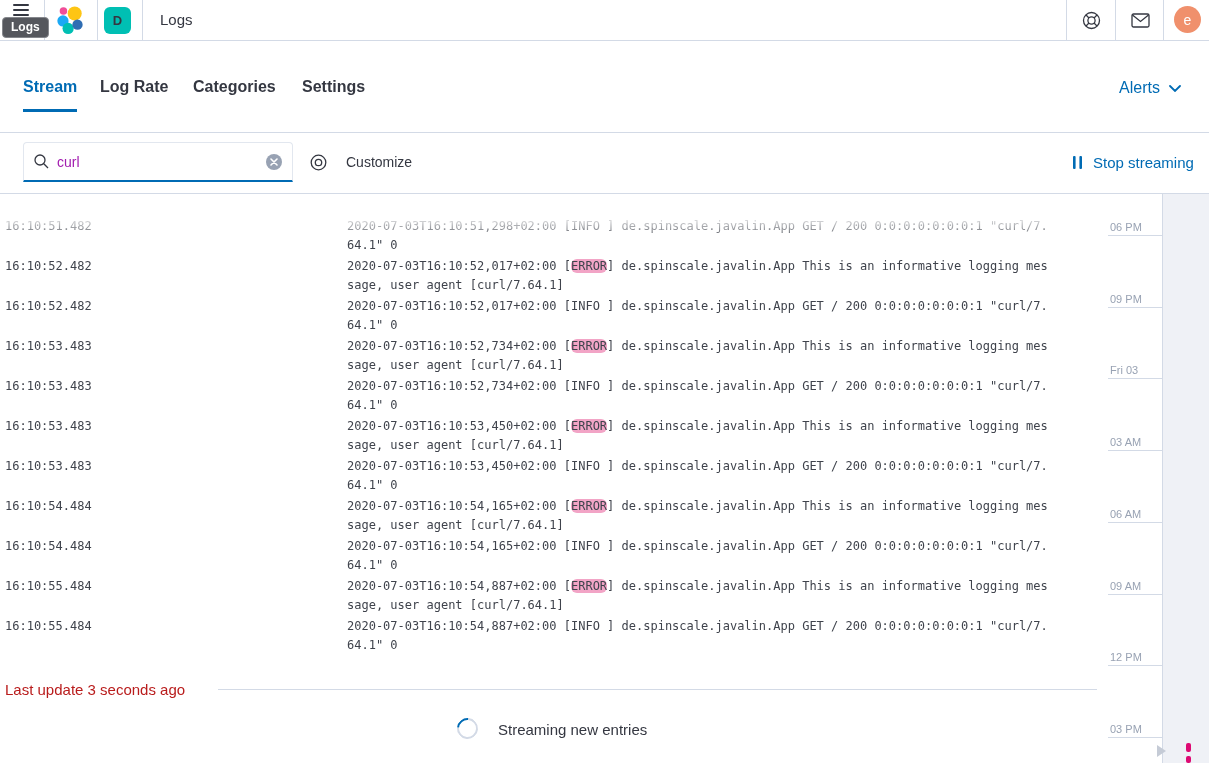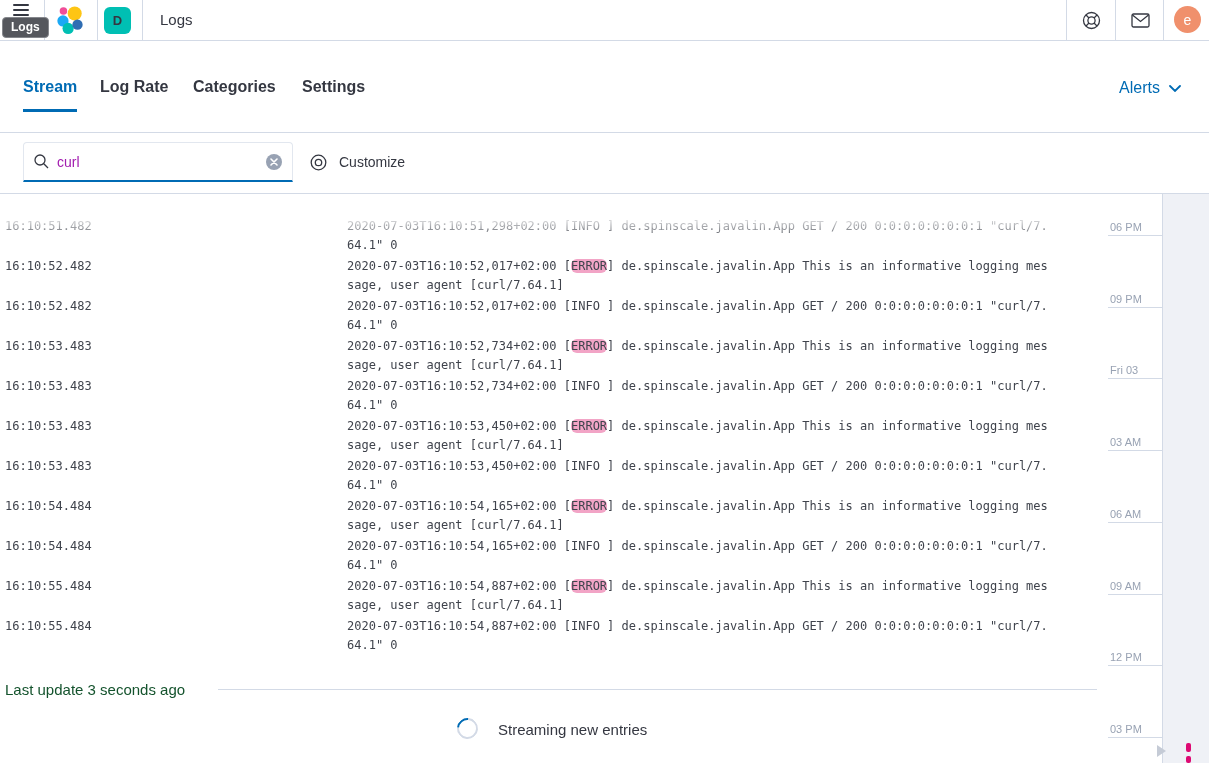--- a/index.html
+++ b/index.html
@@ -45,21 +45,21 @@
 
   
   #toolbar { position:absolute; top:133px; left:0; right:0; height:61px; border-bottom:1px solid var(--border,#D3DAE6); background:#fff; }
   #search-box {
     position:absolute; left:23px; top:9px; width:270px; height:40px;
     background:#fff; border:1px solid #e2e7ef; border-bottom:2px solid var(--primary,#006BB4);
     border-radius:4px 4px 0 0; display:flex; align-items:center; padding:0 10px;
   }
   #search-input { border:none; outline:none; flex:1; font-size:14px; color:#a21caf; margin-left:8px; font-family:"Liberation Sans",sans-serif; }
   #clear-search { width:16px; height:16px; border-radius:50%; background:#98A2B3; display:flex; align-items:center; justify-content:center; cursor:pointer; flex:0 0 auto; }
-  .tool-btn { position:absolute; top:9px; height:40px; display:flex; align-items:center; gap:12px; font-size:14px; color:#343741; cursor:pointer; }
+  .tool-btn { position:absolute; top:9px; height:40px; display:flex; align-items:center; gap:19px; font-size:14px; color:#343741; cursor:pointer; }
   #badge-check { width:16px; height:16px; border-radius:50%; background:var(--pink,#DD0A73); display:flex; align-items:center; justify-content:center; }
   #date-picker {
     position:absolute; left:552px; top:9px; width:464px; height:40px;
     background:#E9EDF3; border-radius:4px; display:flex; align-items:center; cursor:pointer;
   }
   #date-quick { width:50px; height:100%; background:#F0F3F8; border-right:1px solid #D3DAE6; border-radius:4px 0 0 4px; display:flex; align-items:center; justify-content:center; gap:4px; }
   #date-range-text { margin-left:26px; font-size:14px; color:#343741; }
   #stop-streaming { position:absolute; left:1073px; top:9px; height:40px; display:flex; align-items:center; gap:10px; color:var(--primary,#006BB4); font-size:15px; font-weight:500; cursor:pointer; }
 
   
@@ -68,21 +68,21 @@
   #col-header .col { position:absolute; top:5px; font-size:13.5px; font-weight:bold; color:#1a1c21; }
   #top-fade { position:absolute; top:22px; left:0; right:0; height:24px; z-index:2;
     background:linear-gradient(to bottom, rgba(255,255,255,0.96), rgba(255,255,255,0)); pointer-events:none; }
   #log-rows { position:absolute; top:22px; left:0; right:0; z-index:1; }
   .log-row { position:relative; height:40px; cursor:pointer; }
   .log-time, .log-message { font-family:"DejaVu Sans Mono","Liberation Mono",monospace; font-size:12px; line-height:19px; color:#3f434c; }
   .log-time { position:absolute; left:5px; top:1px; }
   .log-message { position:absolute; left:347px; top:1px; width:710px; white-space:pre-wrap; }
   .log-message .hl { background:var(--pinkhl,#F2A4C6);border-radius:6px; }
 
-  #last-update { position:absolute; top:487px; left:5px; font-size:15px; color:#14532d; }
+  #last-update { position:absolute; top:487px; left:5px; font-size:15px; color:#b91c1c; }
   #update-line { position:absolute; top:495px; left:218px; width:879px; height:1px; background:#D3DAE6; }
   #spinner {
     position:absolute; top:524px; left:457px; width:21px; height:21px; border-radius:50%;
     border:2px solid #D3DAE6; border-top-color:var(--primary,#006BB4);
     animation:spin 1s linear infinite; transform:rotate(-40deg);
   }
   @keyframes spin { to { transform:rotate(320deg);} }
   #streaming-text { position:absolute; top:527px; left:498px; font-size:15px; color:#343741; }
 
   
@@ -169,20 +169,27 @@
   <div class="tool-btn" style="left:310px">
     <svg width="17" height="17" viewBox="0 0 17 17" fill="none" stroke="#343741" stroke-width="1.3">
       <circle cx="8.5" cy="8.5" r="7.3"></circle>
         <circle cx="8.5" cy="8.5" r="3.2"></circle>
     </svg>
     <span>Customize</span>
   </div>
 
 
 
+  <div id="stop-streaming">
+    <svg width="10" height="13" viewBox="0 0 10 13" fill="#006BB4">
+      <rect x="0" y="0" width="2.6" height="13" rx="1"></rect>
+        <rect x="6.4" y="0" width="2.6" height="13" rx="1"></rect>
+    </svg>
+    <span>Stop streaming</span>
+  </div>
 </div>
 
 <div id="log-main">
   <div id="top-fade"></div>
   <div id="log-rows">
       <div class="log-row">
         <div class="log-time">16:10:51.482</div>
         <div class="log-message"><span>2020-07-03T16:10:51,298+02:00 [INFO ] de.spinscale.javalin.App GET / 200 0:0:0:0:0:0:0:1 "curl/7.
 64.1" 0</span></div>
       </div>

